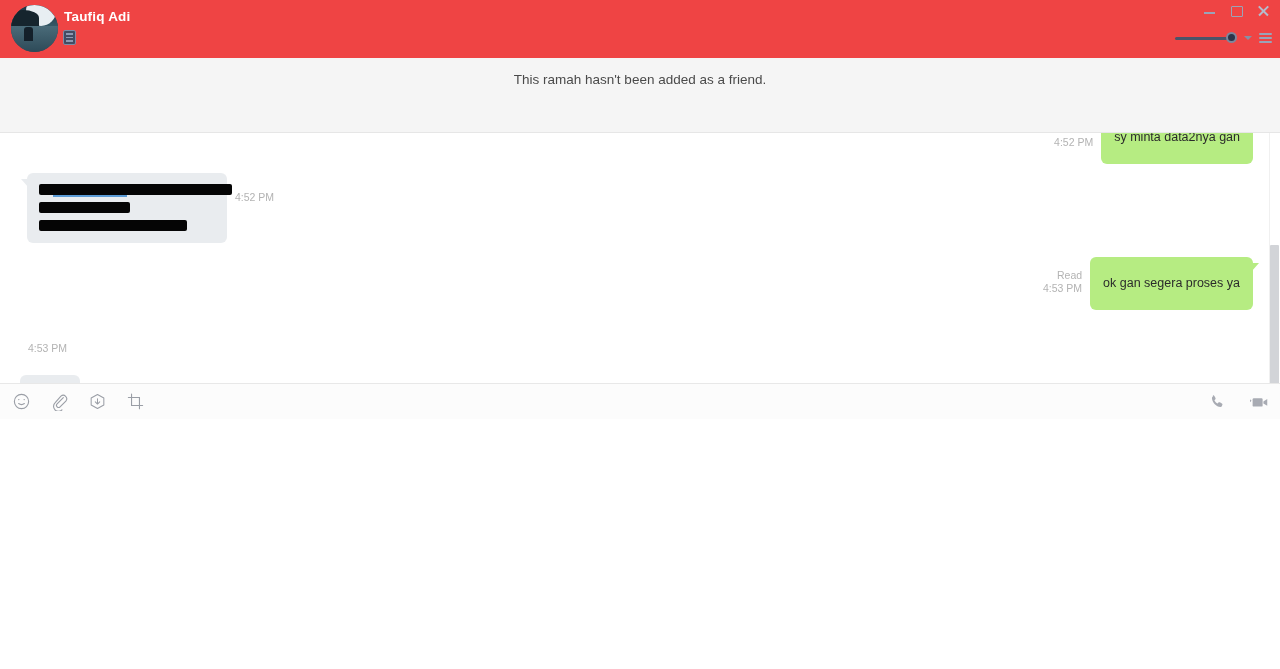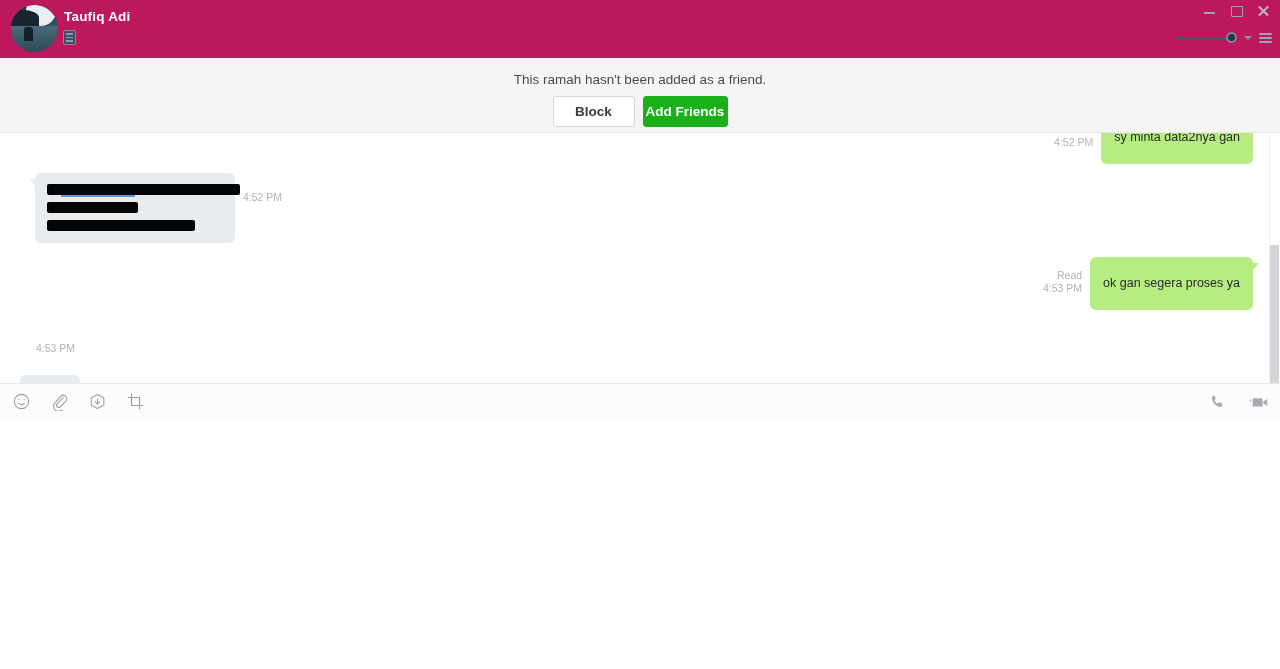--- a/index.html
+++ b/index.html
@@ -13,21 +13,21 @@
     width: 1280px; height: 669px;
     position: relative;
     display: flex;
     flex-direction: column;
     background: #ffffff;
   }
 
   
   .titlebar {
     height: 58px;
-    background: #be185d;
+    background: #ef4444;
     position: relative;
     flex: 0 0 58px;
   }
   .avatar {
     position: absolute;
     left: 11px; top: 5px;
     width: 47px; height: 47px;
     border-radius: 50%;
     overflow: hidden;
     background: #2b4757;
@@ -131,21 +131,21 @@
   .btn-block { background:#ffffff; border:1px solid #d6d6d6; color:#3b3b3b; }
   .btn-add { background:#1ab01a; border:1px solid #1ab01a; color:#ffffff; width:85px; }
 
   
   .chat {
     flex: 1 1 auto;
     position: relative;
     background: #ffffff;
     overflow: hidden;
   }
-  .chat-inner { position:absolute; left:8px; right:0; top:0; padding: 0 20px; }
+  .chat-inner { position:absolute; left:0; right:0; top:0; padding: 0 20px; }
 
   .row { display:flex; width:100%; margin-bottom: 4px; align-items:flex-start; }
   .row.left { justify-content:flex-start; }
   .row.right { justify-content:flex-end; }
 
   .bubble {
     position:relative;
     max-width: 560px;
     padding: 18px 13px;
     font-size: 12.5px;
@@ -260,24 +260,20 @@
       <div class="list-icon">
         <i></i>
           <i></i>
           <i></i>
       </div>
     </div>
   </div>
 
   <div class="banner">
     <div class="banner-text">This ramah hasn't been added as a friend.</div>
-    <div class="banner-buttons">
-      <div class="btn btn-block">Block</div>
-      <div class="btn btn-add">Add Friends</div>
-    </div>
   </div>
 
   <div class="chat">
     <div class="chat-inner" id="chat-inner" style="top: -22px;">
         <div class="row right" style="margin-bottom: 9px;">
           <div class="meta right-side"><span class="read">Read</span><span>4:52 PM</span></div>
           <div class="bubble out">sy minta data2nya gan</div>
         </div>
         <div class="row left" style="margin-bottom: 14px;">
           <div class="bubble in redacted">

